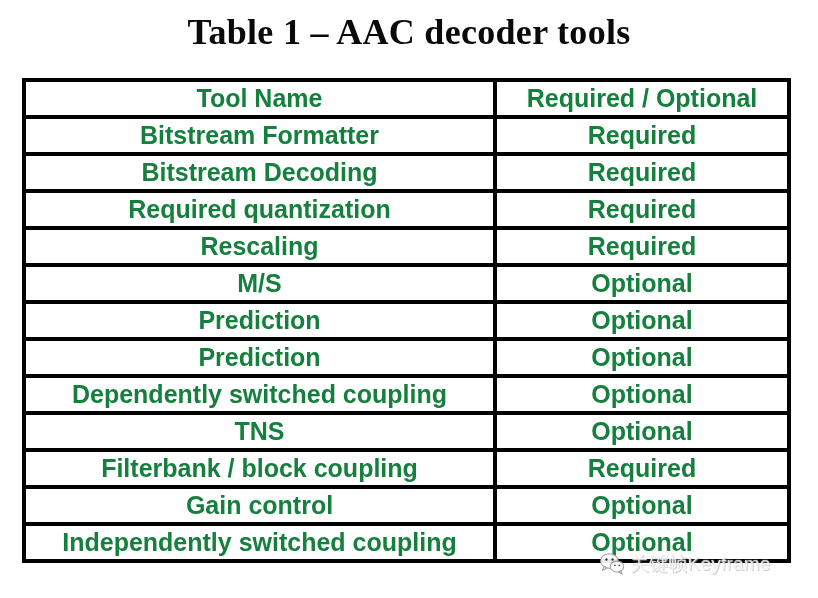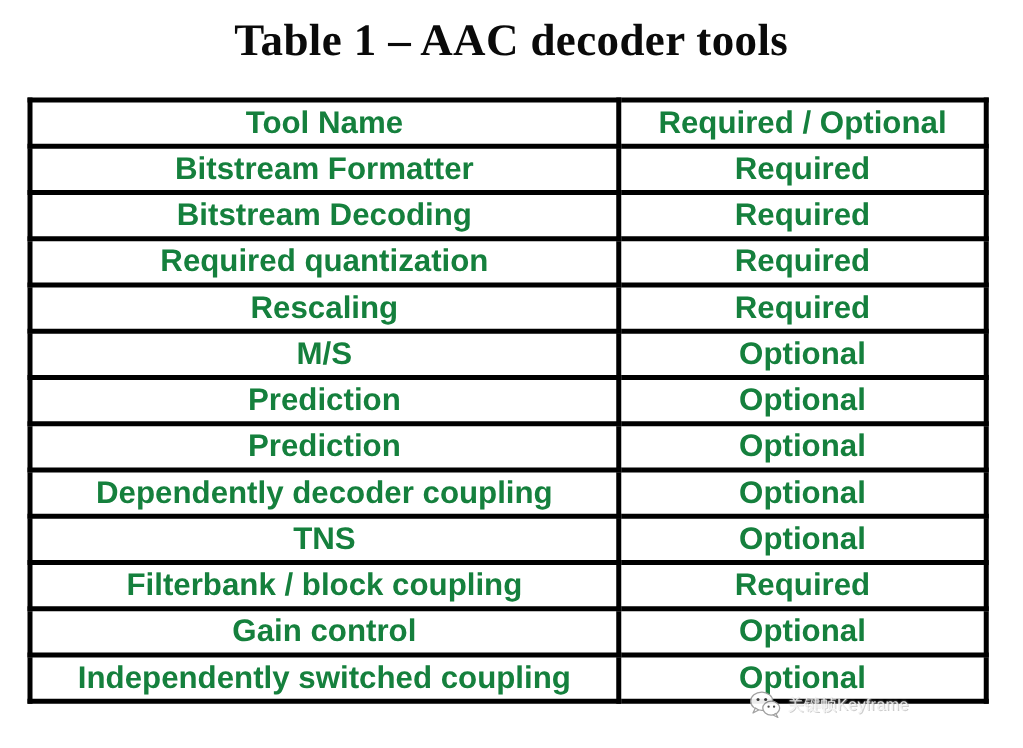--- a/index.html
+++ b/index.html
@@ -94,21 +94,21 @@
     height: 27px;
     flex: 0 0 27px;
   }
   #watermark .wm-logo svg {
     display: block;
     width: 27px;
     height: 27px;
   }
   #watermark .wm-text {
     font-family: "Liberation Sans", "DejaVu Sans", sans-serif;
-    font-size: 13px;
+    font-size: 19px;
     line-height: 27px;
     color: #f2f2f2;
     text-shadow:
        0 0 2px rgba(255,255,255,0.75),
        1px 1px 0 rgba(120,120,120,0.45);
     white-space: nowrap;
     letter-spacing: 0.2px;
   }
 </style>
 </head>
@@ -153,21 +153,21 @@
         </tr>
         <tr>
           <td>Prediction</td>
           <td>Optional</td>
         </tr>
         <tr>
           <td>Prediction</td>
           <td>Optional</td>
         </tr>
         <tr>
-          <td>Dependently decoder coupling</td>
+          <td>Dependently switched coupling</td>
           <td>Optional</td>
         </tr>
         <tr>
           <td>TNS</td>
           <td>Optional</td>
         </tr>
         <tr>
           <td>Filterbank / block coupling</td>
           <td>Required</td>
         </tr>

